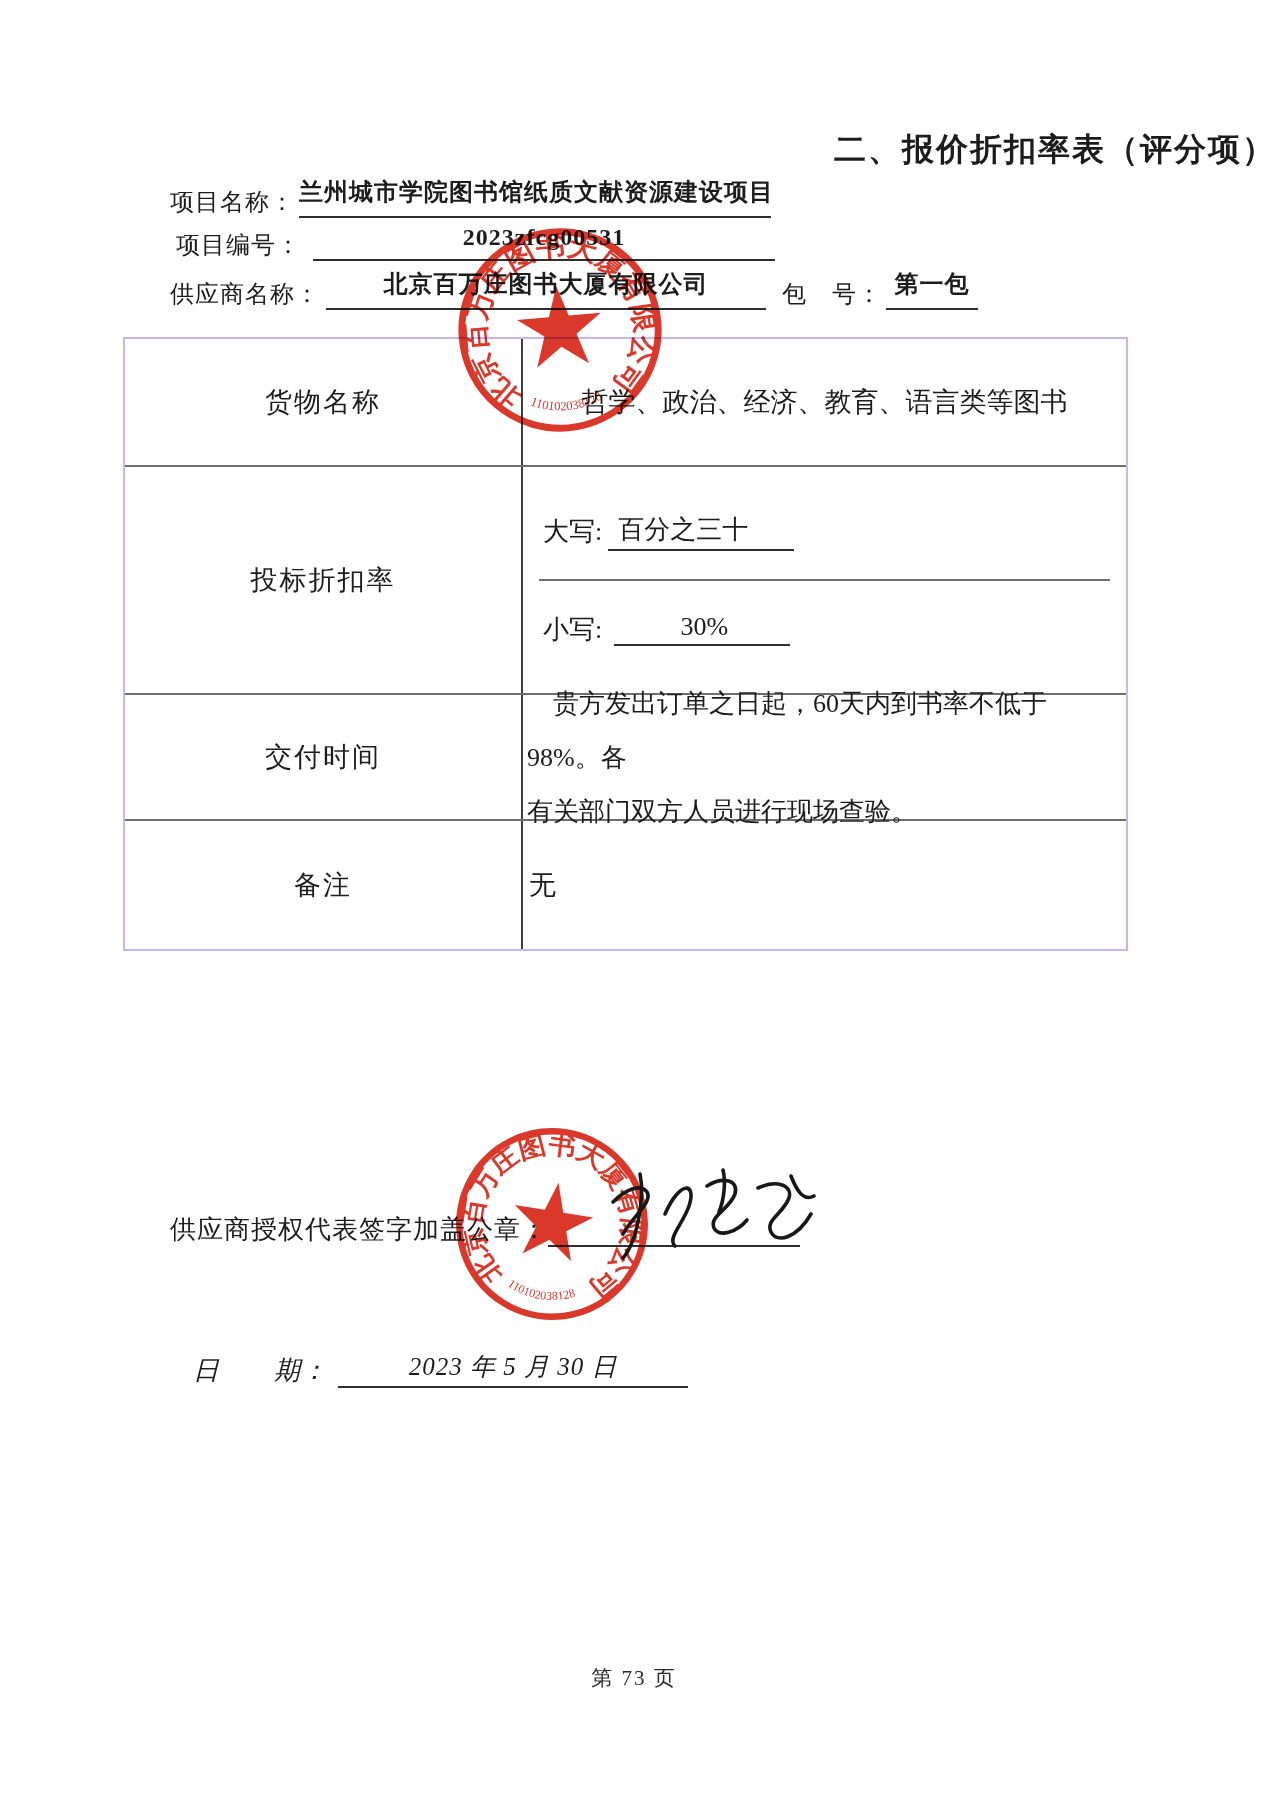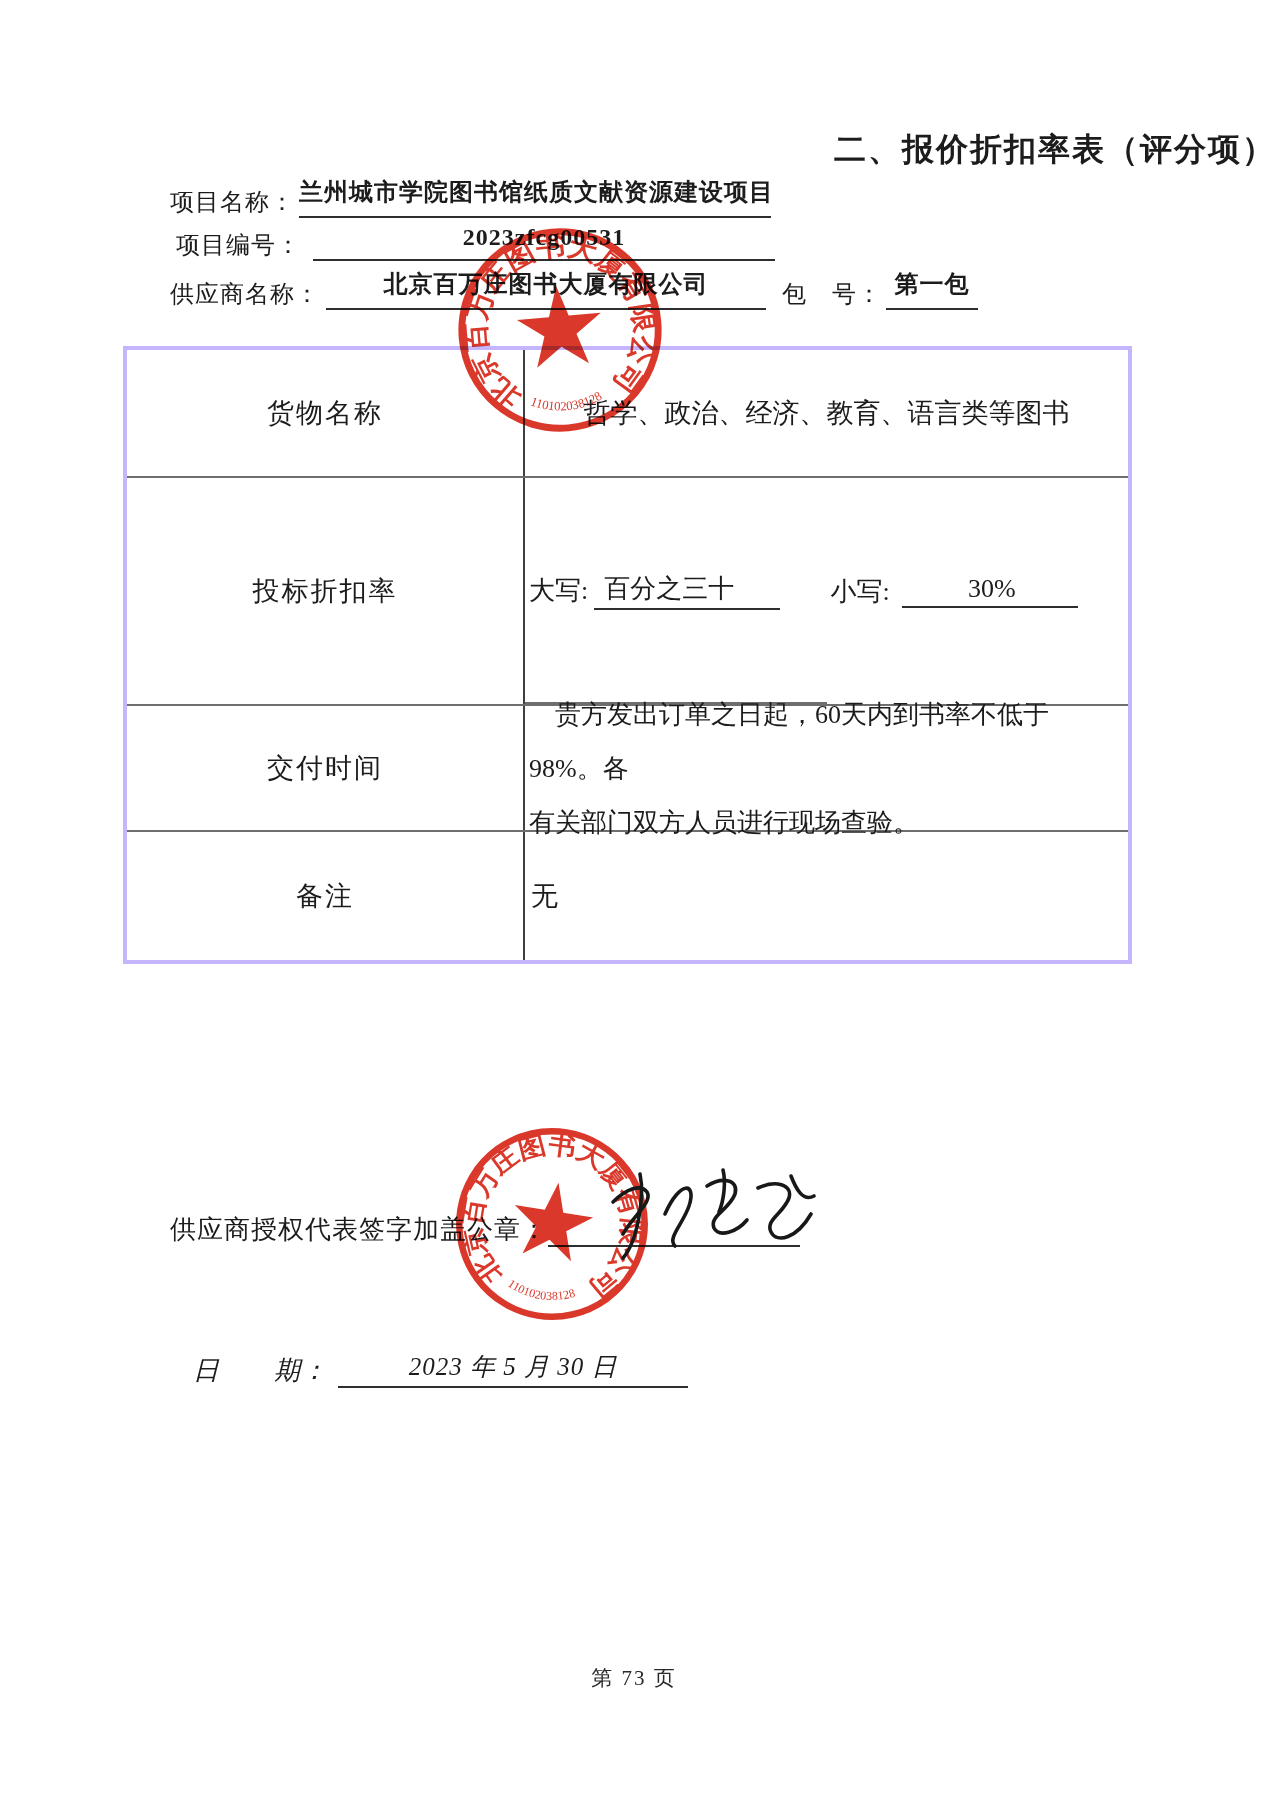--- a/index.html
+++ b/index.html
@@ -11,33 +11,33 @@
     position:absolute;top:128px;left:0;width:100%;text-align:right;
     font-size:32px;font-weight:bold;letter-spacing:2px;margin:0;padding-left:8px;
   }
   .field{position:absolute;display:flex;align-items:flex-end;white-space:nowrap;}
   .flabel{font-size:24px;letter-spacing:1px;}
   .fvalue{
     display:inline-block;text-align:center;font-weight:bold;font-size:24px;
     border-bottom:2px solid #2e2e2e;padding-bottom:8px;letter-spacing:1px;
   }
   .dtable{
-    position:absolute;left:123px;top:346px;width:1001px;
-    border:4px solid #c4b5fd;box-sizing:content-box;
+    position:absolute;left:123px;top:337px;width:1001px;
+    border:2px solid #c4b5fd;box-sizing:content-box;
   }
   .trow{display:flex;border-bottom:2px solid #6e6e6e;}
   .trow:last-child{border-bottom:none;}
   .tleft{
     width:396px;flex:0 0 396px;border-right:2px solid #3f3f3f;
     display:flex;align-items:center;justify-content:center;
     font-size:27px;letter-spacing:2px;
   }
   .tright{flex:1;display:flex;align-items:center;font-size:27px;}
   .tcenter{justify-content:center;}
-  .subcol{flex-direction:row;align-items:stretch;padding:0;}
+  .subcol{flex-direction:column;align-items:stretch;padding:16px;}
   .subcell{
     flex:1;display:flex;align-items:center;padding-left:4px;font-size:26px;
   }
   .subcell.first{border-bottom:2px solid #6e6e6e;}
   .uline{
     display:inline-block;border-bottom:2px solid #2e2e2e;padding:0 6px 2px 10px;
   }
   .uline.wide{min-width:160px;}
   .uline.center{text-align:center;}
   .delivery{display:block;padding:10px 6px 8px 4px;line-height:54px;font-size:26px;}

